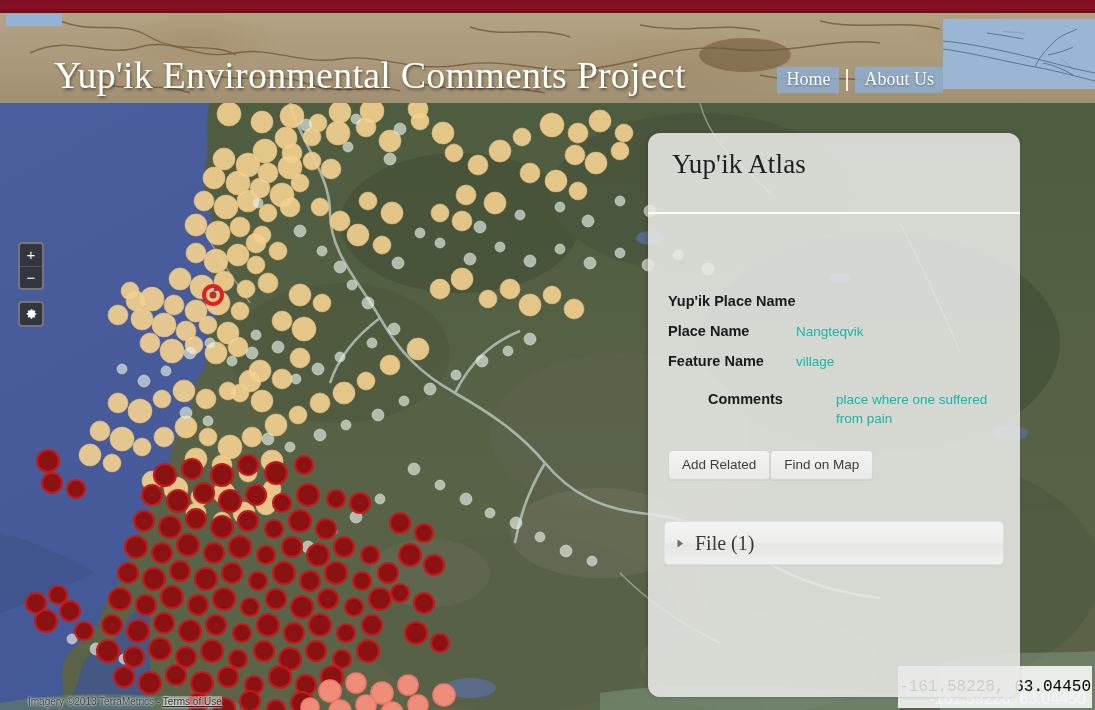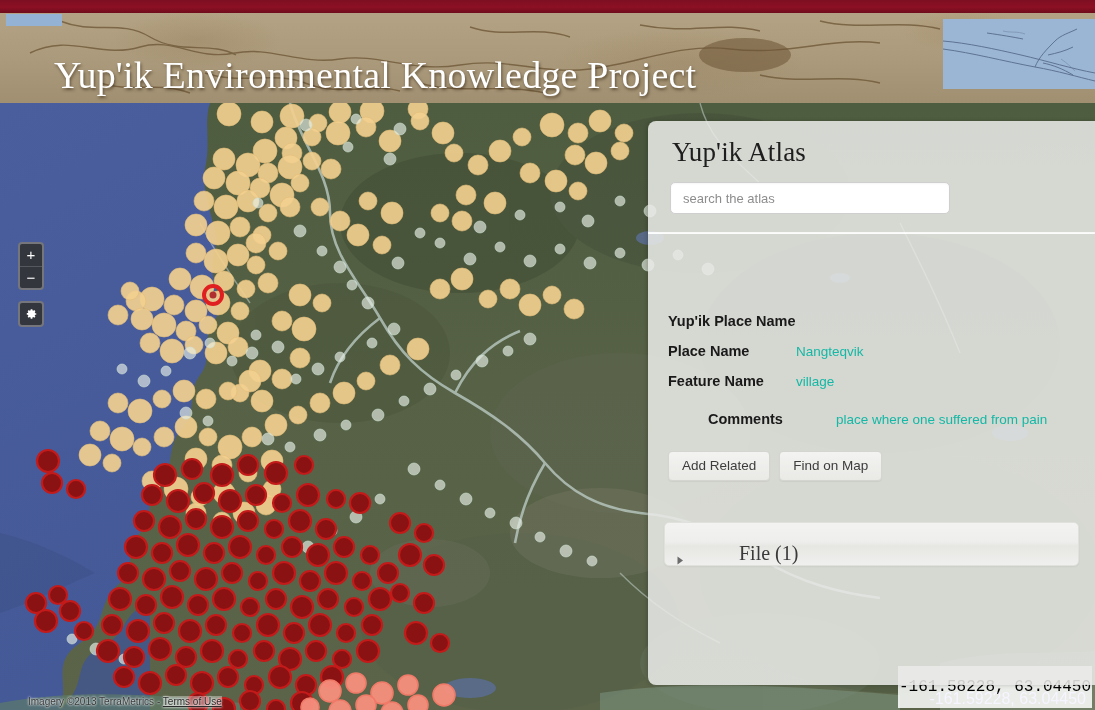--- a/index.html
+++ b/index.html
@@ -108,27 +108,28 @@
     font-family: "Liberation Sans", sans-serif;
     text-shadow: 0 0 2px rgba(255,255,255,0.9), 0 0 3px rgba(255,255,255,0.9);
     white-space: nowrap;
   }
   .attribution a { color: #2b2b2b; background: rgba(255,255,255,0.35); }
   .coord-a { position: absolute; right: 3px; bottom: 2px; background: rgba(255,255,255,0.85); padding: 12px 1px; font-family: Liberation Mono, monospace; }
   .coord-b { position: absolute; right: 9px; bottom: 2px; color: #c4b5fd; }
 
   
   .panel {
-    position: absolute; left: 648px; top: 121px; width: 447px; height: 564px;
+    position: absolute; left: 648px; top: 133px; width: 372px; height: 564px;
     z-index: 20;
     background: rgba(232,233,230,0.88);
     border-top-left-radius: 8px;
     border-bottom-left-radius: 8px;
     box-shadow: -1px 0 4px rgba(0,0,0,0.18);
     overflow: hidden;
+    border-radius: 12px;
   }
   .panel-head { padding: 16px 22px 18px 22px; }
   .panel-title {
     font-family: "Liberation Serif", "DejaVu Serif", serif;
     font-size: 27px; color: #1e1e1e; font-weight: 400;
     margin: 0 0 14px 2px; letter-spacing: 0.2px;
   }
   .search-input {
     display: block; width: 280px; height: 32px;
     border: 1px solid #cfcfcf; border-radius: 5px;
@@ -150,41 +151,40 @@
     width: 128px; flex: 0 0 128px;
     font-size: 14.5px; font-weight: bold; color: #1a1a1a;
     line-height: 19px; font-family: "Liberation Sans", sans-serif;
   }
   .field-value {
     flex: 1; font-size: 13.5px; color: #14b8a6; line-height: 19px;
     font-family: "Liberation Sans", sans-serif;
   }
   .field-row.comments { margin-top: 19px; margin-bottom: 0; margin-left: 40px; }
 
-  .btn-row { margin-top: 22px; display: flex; gap: 9px; }
+  .btn-row { margin-top: 22px; display: flex; }
   .btn {
     background: linear-gradient(to bottom, #f3f3f1 0%, #e9e9e6 100%);
     border: 1px solid #d4d4d0;
     border-radius: 4px;
     padding: 6px 13px 7px 13px;
     font-size: 13.5px; color: #3d3d3d; cursor: pointer;
     font-family: "Liberation Sans", sans-serif;
     box-shadow: 0 1px 1px rgba(0,0,0,0.05);
   }
 
   .accordion {
     margin: 41px 16px 0 16px;
     background: linear-gradient(to bottom, #f3f3f1 0%, #eeeeec 45%, #e6e6e3 55%, #f0f0ee 100%);
     border: 1px solid #e0e0dd;
     border-radius: 5px;
     height: 44px;
-    display: flex; align-items: flex-end;
+    display: flex; align-items: center;
     cursor: pointer;
     box-shadow: 0 1px 2px rgba(0,0,0,0.05);
-    gap: 44px;
   }
   .accordion-caret {
     width: 30px; flex: 0 0 30px; display: flex; align-items: center; justify-content: center;
   }
   .accordion-caret svg { width: 7px; height: 9px; display: block; }
   .accordion-label {
     font-family: "Liberation Serif", "DejaVu Serif", serif;
     font-size: 20px; color: #3a3a3a;
   }
 </style>
@@ -218,22 +218,27 @@
         <g stroke="#6b5434" fill="none" stroke-width="1" opacity="0.5">
           <path d="M1000,34 C1030,44 1050,30 1080,40"></path>
           <path d="M1000,58 C1030,68 1050,54 1080,64"></path>
         </g>
         <g fill="#5d4a2e" opacity="0.5" font-family="Liberation Serif, serif" font-size="9" font-style="italic">
           <text x="1108" y="76" transform="translate(0,0)"></text>
         </g>
       </svg>
     </div>
 
-    <div class="site-title">Yup'ik Environmental Knowledge Project</div>
-
+    <div class="site-title">Yup'ik Environmental Comments Project</div>
+
+    <div class="nav">
+      <a href="#">Home</a>
+      <span class="nav-divider"></span>
+      <a href="#">About Us</a>
+    </div>
 
     <div class="header-inset">
       <svg viewBox="0 0 152 70" preserveAspectRatio="none">
         <rect width="152" height="70" fill="#9ab6d4"></rect>
         <g stroke="#5f7392" fill="none" stroke-width="1">
           <path d="M0,30 C30,34 60,42 92,48 C115,52 135,58 152,62"></path>
           <path d="M0,22 C24,24 52,30 78,36 C104,42 130,50 152,54"></path>
           <path d="M92,48 C96,38 104,30 112,22"></path>
           <path d="M112,22 C118,16 126,14 134,10"></path>
           <path d="M105,36 C114,34 122,32 130,28"></path>
@@ -687,21 +692,20 @@
       <span>Imagery ©2013 TerraMetrics - </span><a href="#">Terms of Use</a>
     </div>
 
     <div class="coord-b">-161.59228, 63.04450</div>
     <div class="coord-a">-161.58228, 63.04450</div>
   </div>
 
   <div class="panel">
     <div class="panel-head">
       <div class="panel-title">Yup'ik Atlas</div>
-      <input class="search-input" type="text" placeholder="search the atlas" style="">
     </div>
     <div class="panel-divider"></div>
 
     <div class="panel-body">
       <div class="field-row">
         <div class="field-label">Yup'ik Place Name</div>
         <div class="field-value"></div>
       </div>
       <div class="field-row">
         <div class="field-label">Place Name</div>

